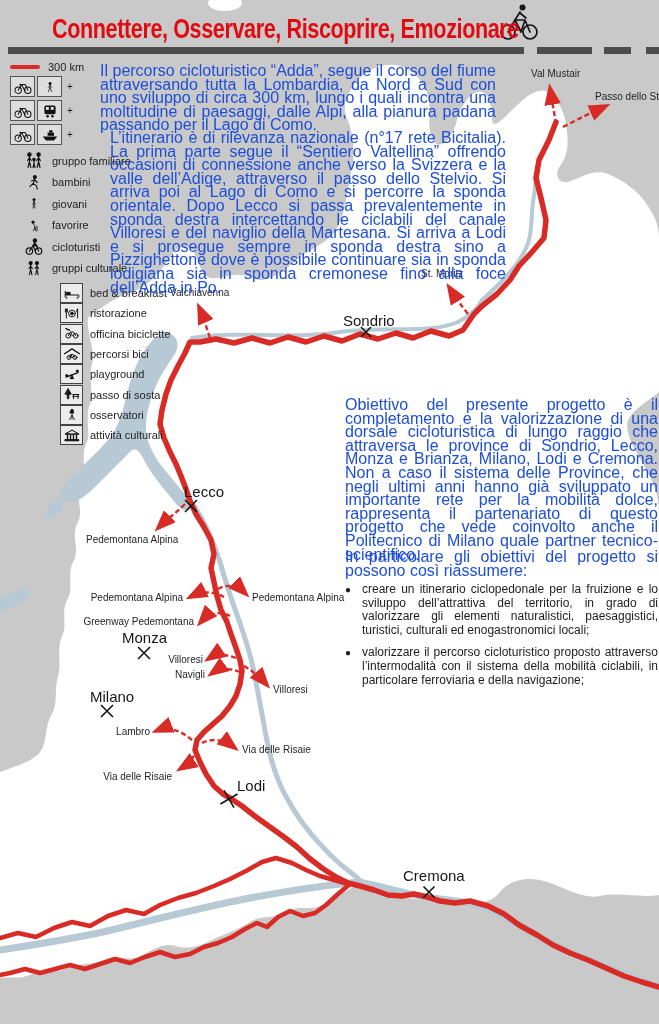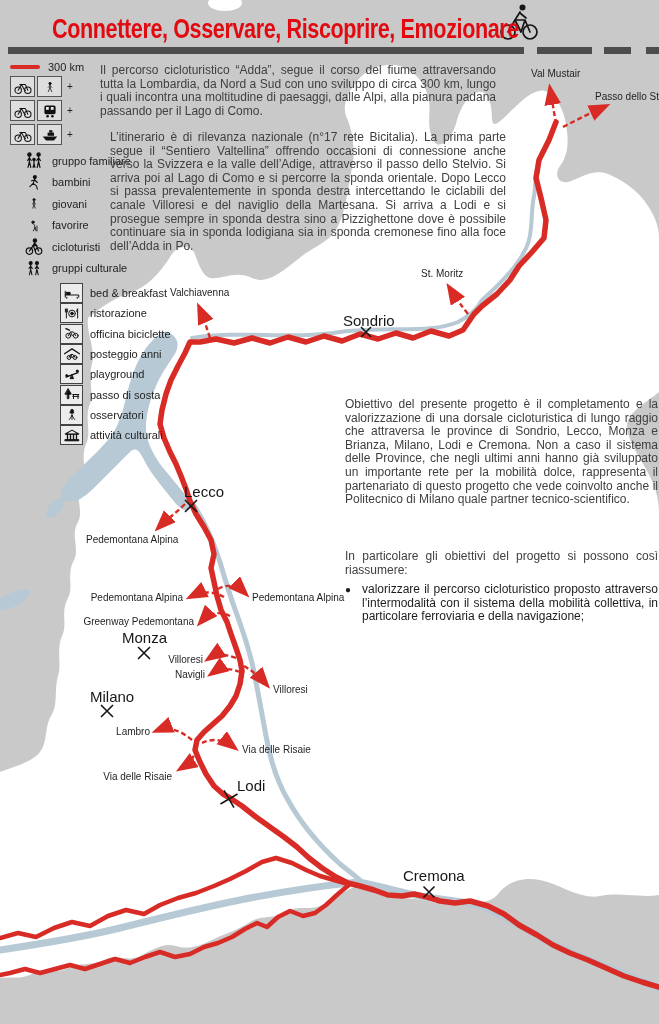--- a/index.html
+++ b/index.html
@@ -11,21 +11,21 @@
   
   .hdr{position:absolute;left:8px;top:12px;z-index:3;display:flex;align-items:flex-start;margin-left:44px;}
   .hdr-title{font-size:27px;font-weight:bold;color:#e20a10;letter-spacing:-.5px;
              transform:scale(.8,1);transform-origin:left top;white-space:nowrap;line-height:34px;}
   .hdr-cyclist{position:absolute;left:497px;top:2px;}
   .bar-solid{position:absolute;left:8px;top:47px;width:516px;height:7px;background:#4d4d4d;z-index:3;}
   .bar-dash{position:absolute;top:47px;height:7px;background:#4d4d4d;z-index:3;}
   .bd1{left:537px;width:55px;} .bd2{left:604px;width:27px;} .bd3{left:646px;width:13px;}
 
   
-  .para{position:absolute;z-index:2;font-size:12px;line-height:13.6px;text-align:justify;color:#404040;}
+  .para{position:absolute;z-index:2;font-size:16px;line-height:13.6px;text-align:justify;color:#1d4ed8;}
   .p1{left:100px;top:64px;width:396px;}
   .p2{left:100px;top:131px;width:396px;margin-left:10px;}
   .p3{left:345px;top:398px;width:313px;}
   .pintro{left:329px;top:550px;width:313px;margin-left:16px;}
   .objs{position:absolute;z-index:2;left:345px;top:583px;width:313px;font-size:12px;line-height:13.6px;}
   .objs .item{position:relative;padding-left:17px;margin-bottom:9px;text-align:justify;color:#1c1c1c;}
   .objs .item::before{content:"●";position:absolute;left:0;top:0;font-size:10px;color:#1c1c1c;}
 
   
   .lgd{position:absolute;z-index:2;left:10px;top:62px;}
@@ -361,21 +361,21 @@
     </div>
     <div class="fac-row">
       <span class="fbox">
         <svg width="18" height="15" viewBox="0 0 24 18" class="ico">
             <path d="M2,8 L12,1.5 L22,8" stroke-width="1.6"></path>
             <circle cx="8" cy="13" r="2.6"></circle>
             <circle cx="16" cy="13" r="2.6"></circle>
             <path d="M8,13 L10.5,9 H13.5 L16,13 M10.5,9 L12.5,13"></path>
           </svg>
         </span>
-      <span class="lgd-small">posteggio anni</span>
+      <span class="lgd-small">percorsi bici</span>
     </div>
     <div class="fac-row">
       <span class="fbox">
         <svg width="18" height="15" viewBox="0 0 24 18" class="ico">
             <path d="M4,12.5 L20,6.5" stroke-width="1.6"></path>
             <path d="M10,14.5 L14,14.5 L12,9.5 Z" fill="#111"></path>
             <circle cx="5" cy="10.5" r="1.4" fill="#111"></circle>
             <circle cx="19" cy="4.5" r="1.4" fill="#111"></circle>
           </svg>
         </span>
@@ -413,16 +413,17 @@
       <span class="lgd-small">attività culturali</span>
     </div>
   </div>
 
   <div class="para p1">Il percorso cicloturistico “Adda”, segue il corso del fiume attraversando tutta la Lombardia, da Nord a Sud con uno sviluppo di circa 300 km, lungo i quali incontra una moltitudine di paesaggi, dalle Alpi, alla pianura padana passando per il Lago di Como.</div>
   <div class="para p2">L’itinerario è di rilevanza nazionale (n°17 rete Bicitalia). La prima parte segue il “Sentiero Valtellina” offrendo occasioni di connessione anche verso la Svizzera e la valle dell’Adige, attraverso il passo dello Stelvio. Si arriva poi al Lago di Como e si percorre la sponda orientale. Dopo Lecco si passa prevalentemente in sponda destra intercettando le ciclabili del canale Villoresi e del naviglio della Martesana. Si arriva a Lodi e si prosegue sempre in sponda destra sino a Pizzighettone dove è possibile continuare sia in sponda lodigiana sia in sponda cremonese fino alla foce dell’Adda in Po.</div>
   <div class="para p3">Obiettivo del presente progetto è il completamento e la valorizzazione di una dorsale cicloturistica di lungo raggio che attraversa le province di Sondrio, Lecco, Monza e Brianza, Milano, Lodi e Cremona. Non a caso il sistema delle Province, che negli ultimi anni hanno già sviluppato un importante rete per la mobilità dolce, rappresenta il partenariato di questo progetto che vede coinvolto anche il Politecnico di Milano quale partner tecnico-scientifico.</div>
   <div class="para pintro">In particolare gli obiettivi del progetto si possono così riassumere:</div>
 
   <div class="objs">
-    <div class="item">valorizzare il percorso cicloturistico proposto attraverso l’intermodalità con il sistema della mobilità collettiva, in particolare ferroviaria e della navigazione;</div>
+    <div class="item">creare un itinerario ciclopedonale per la fruizione e lo sviluppo dell’attrattiva del territorio, in grado di valorizzare gli elementi naturalistici, paesaggistici, turistici, culturali ed enogastronomici locali;</div>
+    <div class="item">valorizzare il percorso cicloturistico proposto attraverso l’intermodalità con il sistema della mobilità ciclabili, in particolare ferroviaria e della navigazione;</div>
   </div>
 
 </div>
 
 </body></html>

